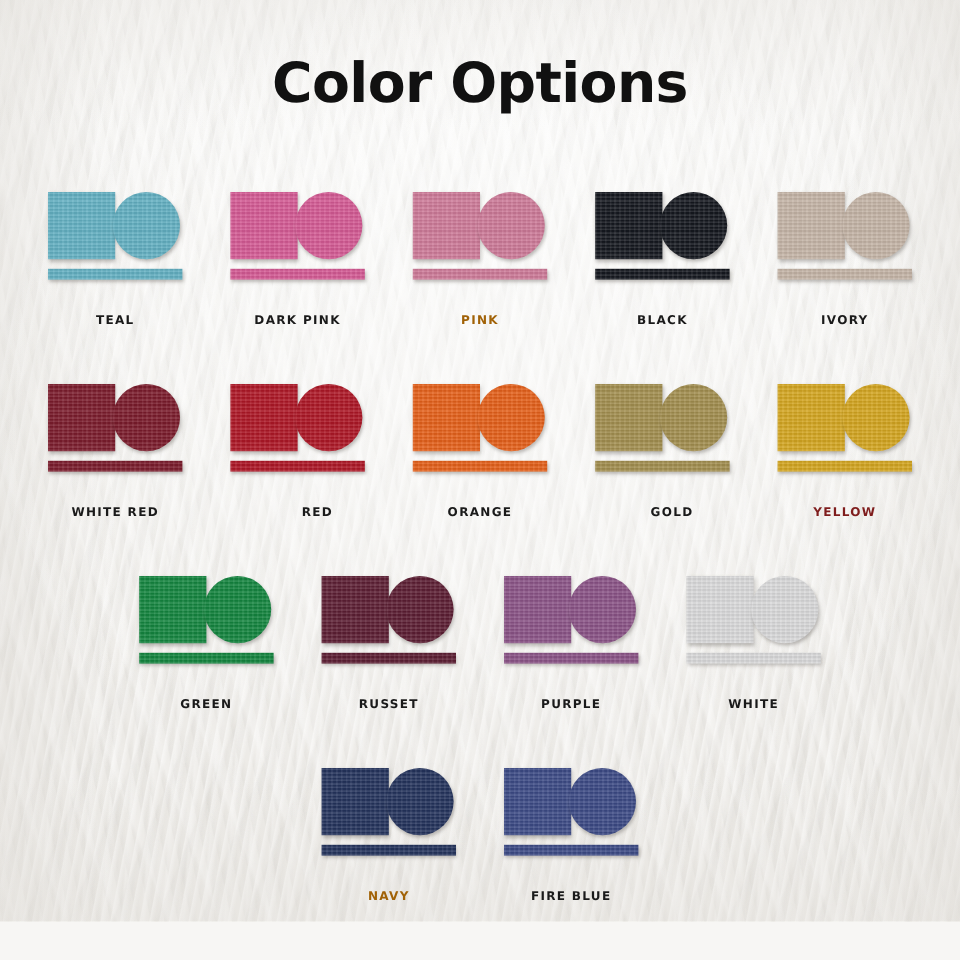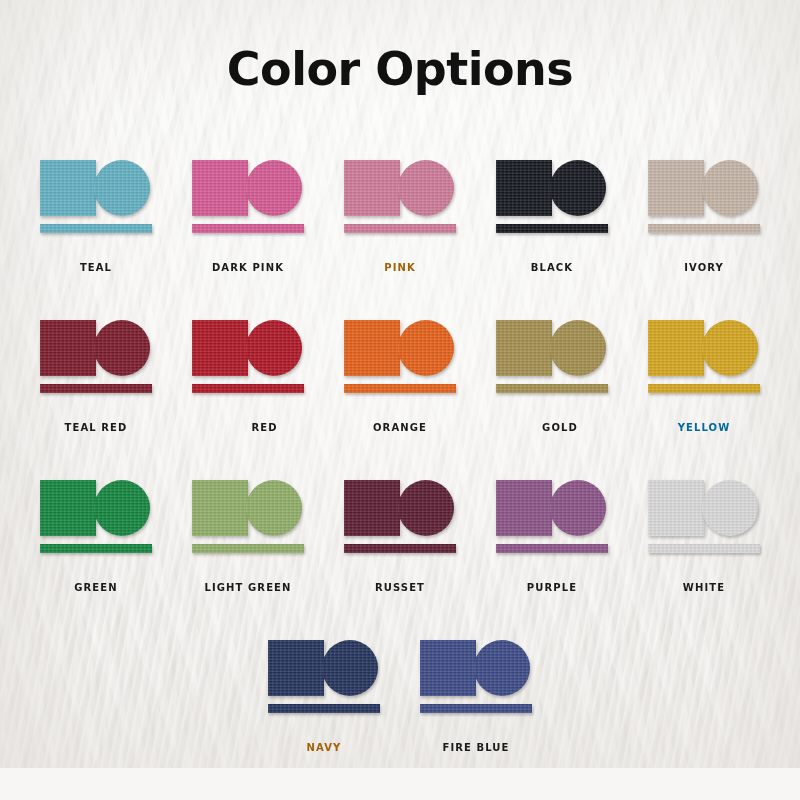--- a/index.html
+++ b/index.html
@@ -197,21 +197,21 @@
           <div class="label" style="color: rgb(26, 26, 26);">IVORY</div>
         </div>
       </div>
       <div class="row">
         <div class="cell">
           <div class="art">
             <div class="sq" style="background-color: rgb(123, 28, 44);"></div>
             <div class="circ" style="background-color: rgb(123, 28, 44);"></div>
             <div class="bar" style="background-color: rgb(123, 28, 44);"></div>
           </div>
-          <div class="label" style="color: rgb(26, 26, 26);">TEAL RED</div>
+          <div class="label" style="color: rgb(26, 26, 26);">WHITE RED</div>
         </div>
         <div class="cell">
           <div class="art">
             <div class="sq" style="background-color: rgb(173, 23, 38);"></div>
             <div class="circ" style="background-color: rgb(173, 23, 38);"></div>
             <div class="bar" style="background-color: rgb(173, 23, 38);"></div>
           </div>
           <div class="label" style="color: rgb(26, 26, 26); margin-left: 33px;">RED</div>
         </div>
         <div class="cell">
@@ -229,42 +229,34 @@
             <div class="bar" style="background-color: rgb(162, 142, 79);"></div>
           </div>
           <div class="label" style="color: rgb(26, 26, 26); margin-left: 16px;">GOLD</div>
         </div>
         <div class="cell">
           <div class="art">
             <div class="sq" style="background-color: rgb(211, 165, 32);"></div>
             <div class="circ" style="background-color: rgb(211, 165, 32);"></div>
             <div class="bar" style="background-color: rgb(211, 165, 32);"></div>
           </div>
-          <div class="label" style="color: #0369a1;">YELLOW</div>
+          <div class="label" style="color: #7f1d1d;">YELLOW</div>
         </div>
       </div>
       <div class="row">
         <div class="cell">
           <div class="art">
             <div class="sq" style="background-color: rgb(20, 133, 63);"></div>
             <div class="circ" style="background-color: rgb(20, 133, 63);"></div>
             <div class="bar" style="background-color: rgb(20, 133, 63);"></div>
           </div>
           <div class="label" style="color: rgb(26, 26, 26);">GREEN</div>
         </div>
         <div class="cell">
           <div class="art">
-            <div class="sq" style="background-color: rgb(144, 173, 104);"></div>
-            <div class="circ" style="background-color: rgb(144, 173, 104);"></div>
-            <div class="bar" style="background-color: rgb(144, 173, 104);"></div>
-          </div>
-          <div class="label" style="color: rgb(26, 26, 26);">LIGHT GREEN</div>
-        </div>
-        <div class="cell">
-          <div class="art">
             <div class="sq" style="background-color: rgb(92, 30, 51);"></div>
             <div class="circ" style="background-color: rgb(92, 30, 51);"></div>
             <div class="bar" style="background-color: rgb(92, 30, 51);"></div>
           </div>
           <div class="label" style="color: rgb(26, 26, 26);">RUSSET</div>
         </div>
         <div class="cell">
           <div class="art">
             <div class="sq" style="background-color: rgb(138, 83, 134);"></div>
             <div class="circ" style="background-color: rgb(138, 83, 134);"></div>

